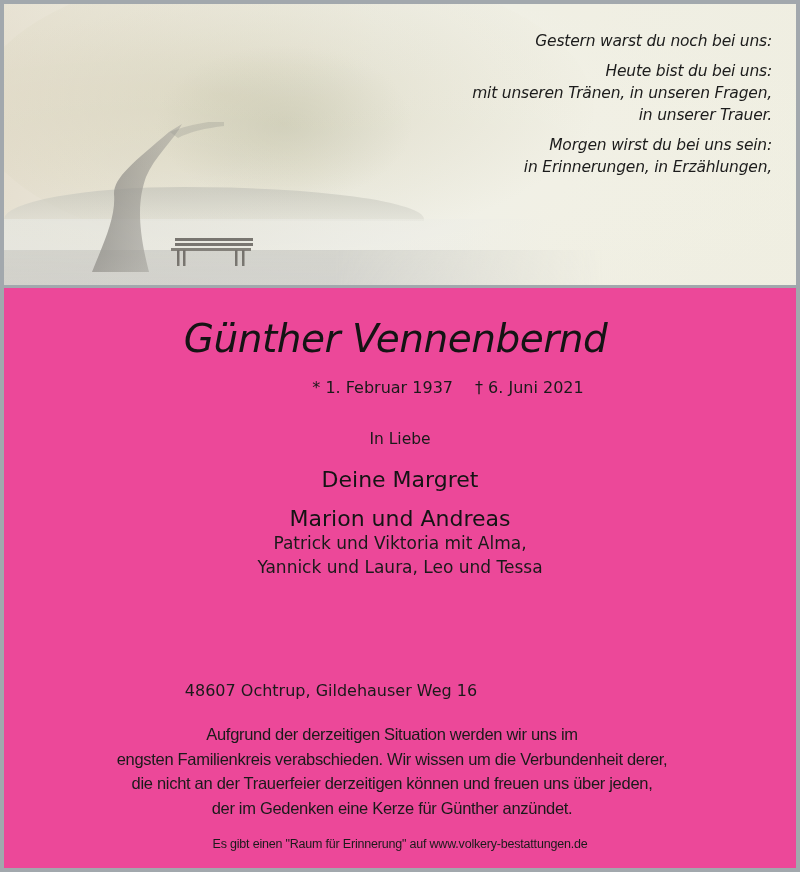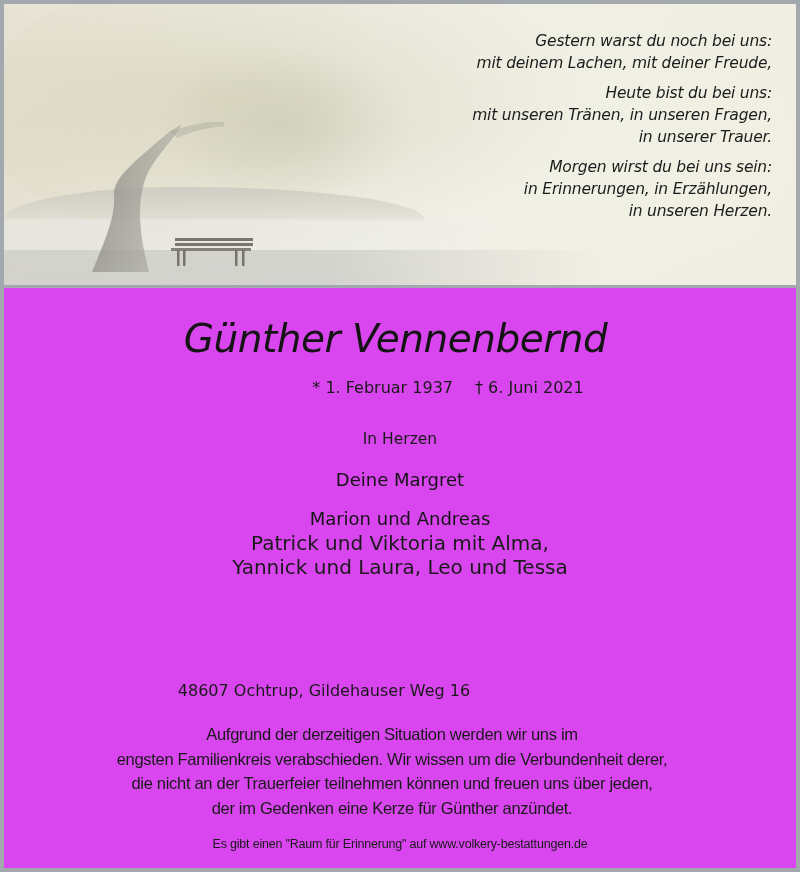--- a/index.html
+++ b/index.html
@@ -14,21 +14,21 @@
       overflow: hidden;
       font-family: "DejaVu Sans", "Liberation Sans", sans-serif;
       color: #1a1a1a;
     }
     .card {
       position: absolute;
       left: 4px;
       top: 4px;
       width: 792px;
       height: 864px;
-      background: #d946ef;
+      background: #ec4899;
       overflow: hidden;
     }
     
     .hero {
       position: absolute;
       left: 0;
       top: 0;
       width: 792px;
       height: 281px;
       overflow: hidden;
@@ -169,40 +169,41 @@
       line-height: 22px;
     }
     .mourners {
       position: absolute;
       left: 0;
       top: 463px;
       width: 792px;
       text-align: center;
     }
     .m-big {
-      font-size: 18px;
+      font-size: 22px;
       line-height: 25px;
       color: #141414;
     }
     .m-small {
-      font-size: 20px;
+      font-size: 17px;
       line-height: 24px;
       color: #1a1a1a;
     }
     .group {
       margin-bottom: 14px;
     }
     .address {
       position: absolute;
       left: 0;
       top: 675px;
       width: 640px;
       text-align: center;
       font-size: 16px;
       line-height: 24px;
+      padding-left: 7px;
     }
     .notice {
       position: absolute;
       left: 0;
       top: 718px;
       width: 776px;
       text-align: center;
       font-family: "Liberation Sans", sans-serif;
       font-size: 16.5px;
       line-height: 24.5px;
@@ -253,58 +254,56 @@
       <rect x="14" y="14" width="2.5" height="16" fill="#6a6761"></rect>
       <rect x="66" y="14" width="2.5" height="16" fill="#6a6761"></rect>
       <rect x="73" y="14" width="2.5" height="16" fill="#6a6761"></rect>
     </svg>
 
     <div class="hero-fade"></div>
 
     <div class="poem">
       <div class="stanza">
         <div>Gestern warst du noch bei uns:</div>
-        <div>mit deinem Lachen, mit deiner Freude,</div>
       </div>
       <div class="stanza">
         <div>Heute bist du bei uns:</div>
         <div>mit unseren Tränen, in unseren Fragen,</div>
         <div>in unserer Trauer.</div>
       </div>
       <div class="stanza">
         <div>Morgen wirst du bei uns sein:</div>
         <div>in Erinnerungen, in Erzählungen,</div>
-        <div>in unseren Herzen.</div>
       </div>
     </div>
   </div>
   <div class="hero-sep"></div>
 
   <div class="name">Günther Vennenbernd</div>
 
   <div class="dates">
     <span>* 1. Februar 1937</span><span class="sep"></span><span>† 6. Juni 2021</span>
   </div>
 
-  <div class="love">In Herzen</div>
+  <div class="love">In Liebe</div>
 
   <div class="mourners">
     <div class="group">
       <div class="m-big">Deine Margret</div>
     </div>
     <div class="group">
       <div class="m-big">Marion und Andreas</div>
       <div class="m-small">Patrick und Viktoria mit Alma,</div>
       <div class="m-small">Yannick und Laura, Leo und Tessa</div>
     </div>
   </div>
 
   <div class="address">48607 Ochtrup, Gildehauser Weg 16</div>
 
   <div class="notice">
     <div>Aufgrund der derzeitigen Situation werden wir uns im</div>
     <div>engsten Familienkreis verabschieden. Wir wissen um die Verbundenheit derer,</div>
-    <div>die nicht an der Trauerfeier teilnehmen können und freuen uns über jeden,</div>
+    <div>die nicht an der Trauerfeier derzeitigen können und freuen uns über jeden,</div>
     <div>der im Gedenken eine Kerze für Günther anzündet.</div>
   </div>
 
   <div class="footer-note">Es gibt einen "Raum für Erinnerung" auf www.volkery-bestattungen.de</div>
 </div>
 
 </body></html>

